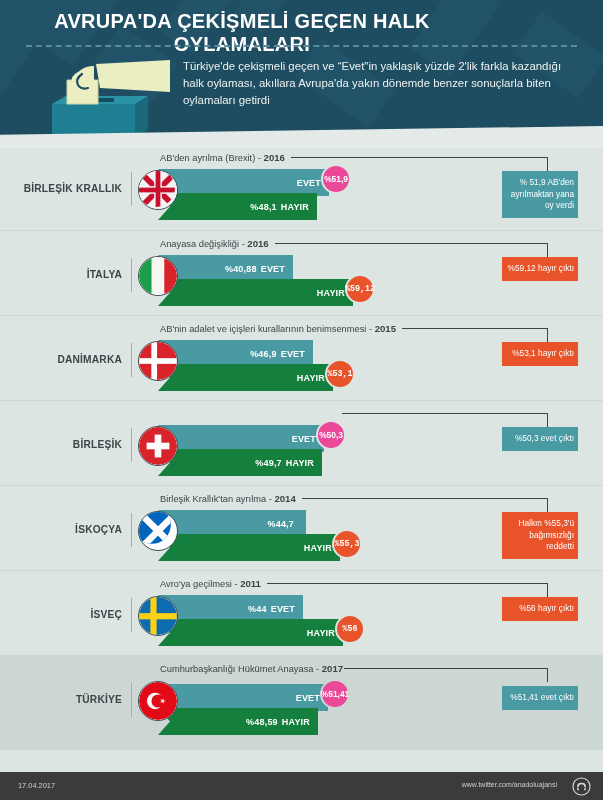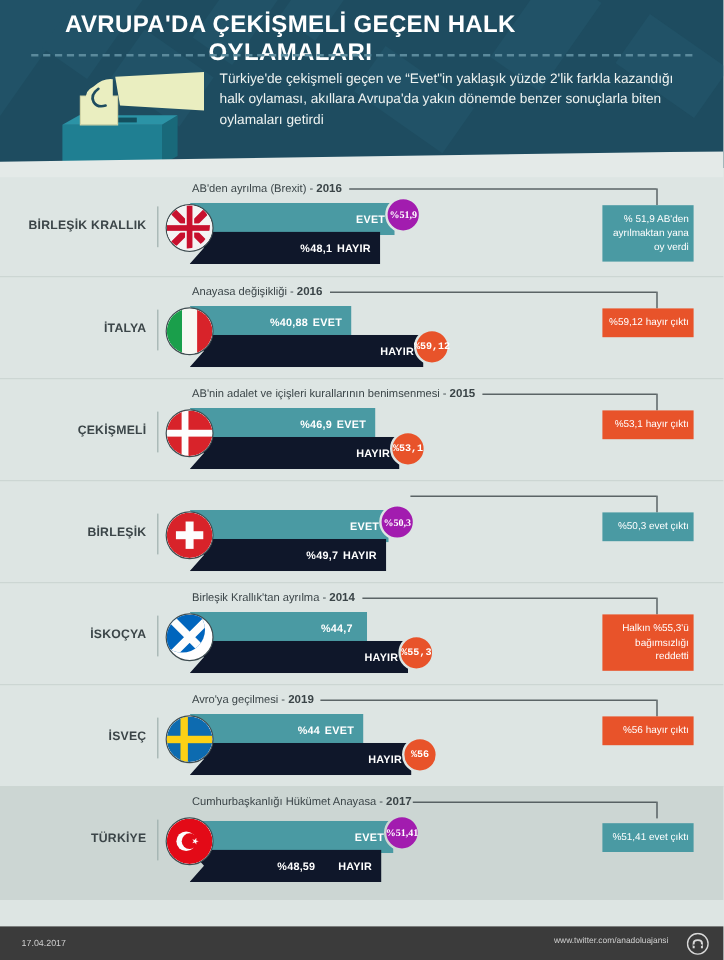--- a/index.html
+++ b/index.html
@@ -115,21 +115,21 @@
   
   .bar {
     position: absolute;
     height: 27px;
     display: flex; align-items: center; justify-content: flex-end;
     padding-right: 8px;
     left: 158px;
     clip-path: polygon(0 0, 100% 0, 100% 100%, 0 100%, 12px 50%);
   }
   .bar-yes { top: 24px; background: #4a9aa3; }
-  .bar-no  { top: 48px; background: #0f172a; }
+  .bar-no  { top: 48px; background: #15803d; }
   .row.highlight .bar-yes { top: 28px; }
   .row.highlight .bar-no  { top: 52px; }
 
   .bar-label {
     color: #ffffff;
     font-size: 9px;
     font-weight: bold;
     white-space: nowrap;
     letter-spacing: .2px;
   }
@@ -140,21 +140,21 @@
     width: 30px; height: 30px;
     border-radius: 50%;
     display: flex; align-items: center; justify-content: center;
     color: #fff;
     font-size: 8.4px;
     font-weight: bold;
     border: 2px solid #dde5e3;
     z-index: 4;
   }
   .row.highlight .bubble { border-color: #ccd6d3; }
-  .bubble-yes { background: #a21caf; top: 19px; font-family: Liberation Serif, serif; }
+  .bubble-yes { background: #ec4899; top: 19px; }
   .bubble-no  { background: #e8532a; top: 43px; font-family: Liberation Mono, monospace; }
   .row.highlight .bubble-yes { top: 23px; }
 
   
   .callout {
     position: absolute;
     left: 502px; top: 26px;
     width: 76px;
     padding: 6px 4px;
     text-align: right;
@@ -286,21 +286,21 @@
     </div>
     <div class="bar bar-no" style="width:195px">
       <span class="bar-label">HAYIR</span>
     </div>
 
     <div class="bubble bubble-no" style="left:345px">%59,12</div>
 
     <div class="callout orange">%59,12 hayır çıktı</div>
   </div>
       <div class="row">
-    <div class="country-name">ÇEKİŞMELİ</div>
+    <div class="country-name">DANİMARKA</div>
     <div class="divider"></div>
     <div class="flag">
           <svg viewBox="0 0 40 40">
             <g clip-path="circle(20px at 20px 20px)">
               <rect width="40" height="40" fill="#d8232a"></rect>
               <rect x="13" width="6" height="40" fill="#fdfdfd"></rect>
               <rect y="17" width="40" height="6" fill="#fdfdfd"></rect>
             </g>
           </svg>
         </div>
@@ -386,21 +386,21 @@
     <div class="flag">
           <svg viewBox="0 0 40 40">
             <g clip-path="circle(20px at 20px 20px)">
               <rect width="40" height="40" fill="#0d6bb0"></rect>
               <rect x="12" width="6.5" height="40" fill="#fcd116"></rect>
               <rect y="17" width="40" height="6.5" fill="#fcd116"></rect>
             </g>
           </svg>
         </div>
 
-    <div class="topic" style="left:160px"><span>Avro'ya geçilmesi - </span><b>2019</b></div>
+    <div class="topic" style="left:160px"><span>Avro'ya geçilmesi - </span><b>2011</b></div>
 
     <div class="leader-h" style="left: 267px; width: 280px;"></div>
     <div class="leader-v"></div>
 
     <div class="bar bar-yes" style="width:145px">
       <span class="bar-label" style="margin-right: 4px;">%44</span>
           <span class="bar-label">EVET</span>
     </div>
     <div class="bar bar-no" style="width:185px">
       <span class="bar-label">HAYIR</span>
@@ -426,21 +426,21 @@
 
     <div class="topic" style="left:160px"><span>Cumhurbaşkanlığı Hükümet Anayasa - </span><b>2017</b></div>
 
     <div class="leader-h" style="left: 344px; width: 203px;"></div>
     <div class="leader-v"></div>
 
     <div class="bar bar-yes" style="width:170px">
       <span class="bar-label">EVET</span>
     </div>
     <div class="bar bar-no" style="width:160px">
-      <span class="bar-label" style="margin-right: 19px;">%48,59</span>
+      <span class="bar-label" style="margin-right: 4px;">%48,59</span>
           <span class="bar-label">HAYIR</span>
     </div>
 
     <div class="bubble bubble-yes" style="left:320px">%51,41</div>
 
     <div class="callout teal">%51,41 evet çıktı</div>
   </div>
     </div>
 
   <div class="footer">

